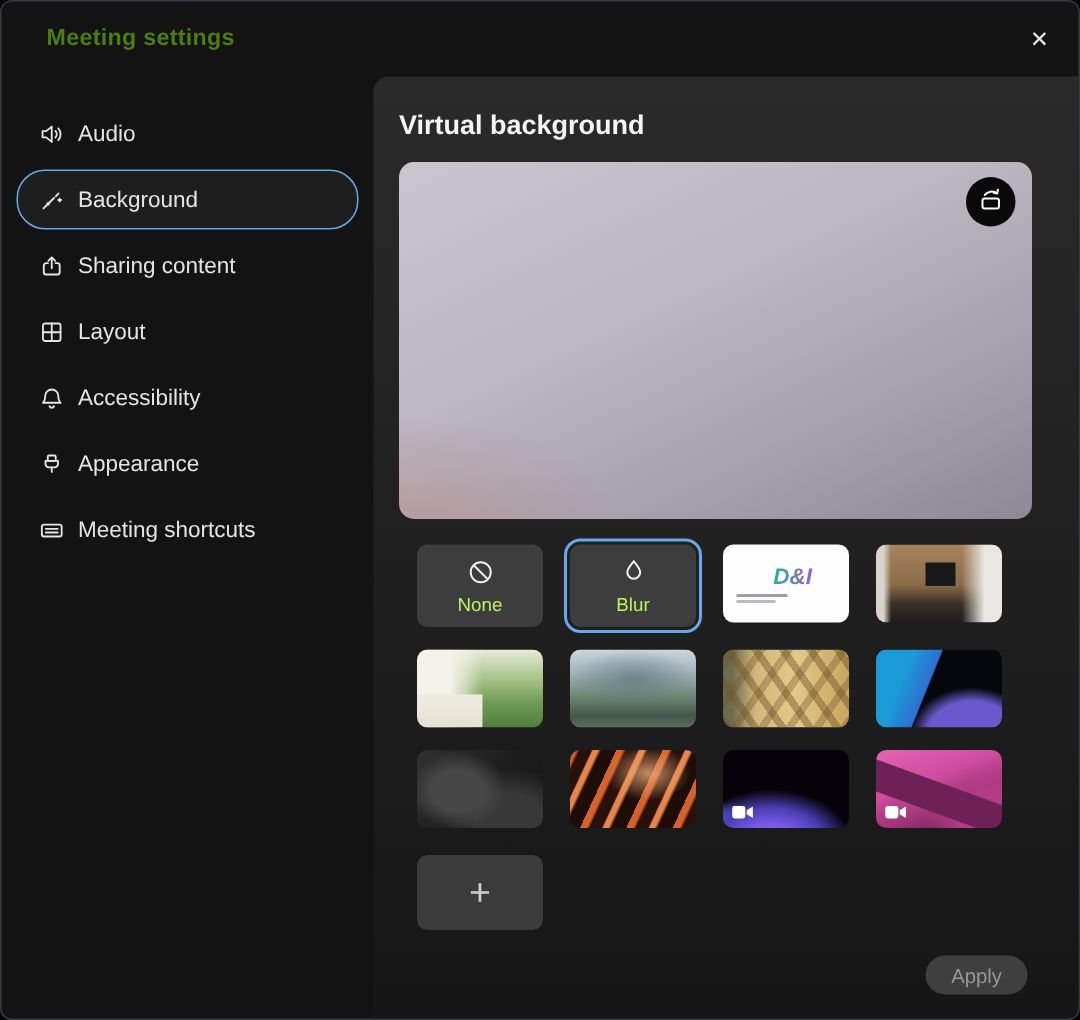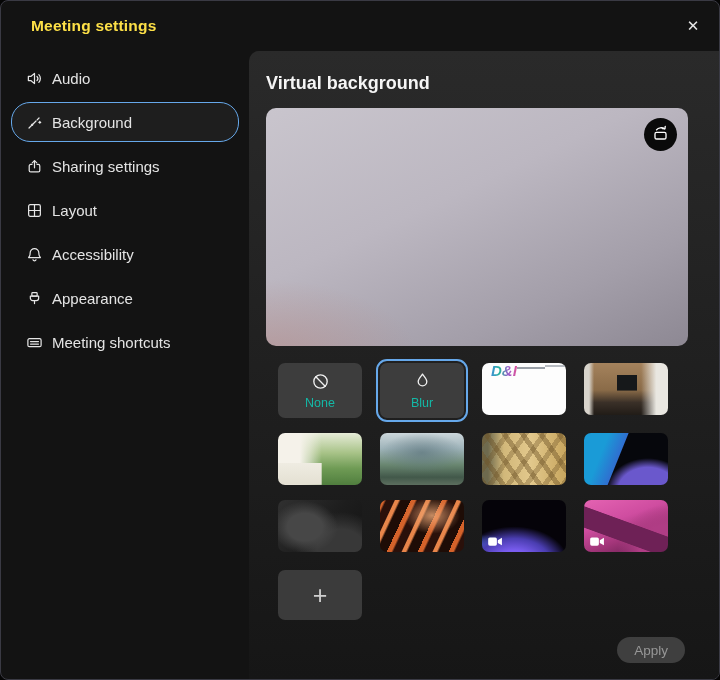--- a/index.html
+++ b/index.html
@@ -4,28 +4,28 @@
 <style>
   * { box-sizing: border-box; margin: 0; padding: 0; }
   html,body { background:#050505; font-family:"Liberation Sans", sans-serif; }
   .window {
     position:relative; width:720px; height:680px;
     background:#131313; border:1px solid #3a3a44; border-radius:8px;
     overflow:hidden; color:#eaeaea;
   }
   
   .titlebar { height:50px; display:flex; align-items:center; padding-left:30px; }
-  .titlebar .title { font-size:15.5px; font-weight:700; color:#fde047; letter-spacing:.2px; }
+  .titlebar .title { font-size:15.5px; font-weight:700; color:#4d7c0f; letter-spacing:.2px; }
   .close-btn {
     position:absolute; top:11px; right:12px; width:28px; height:28px;
     display:flex; align-items:center; justify-content:center;
     color:#e8e8e8; font-size:15px; cursor:pointer; background:none; border:none;
   }
   
-  .sidebar { position:absolute; top:50px; left:0; bottom:0; width:248px; padding-top:3px; }
+  .sidebar { position:absolute; top:61px; left:0; bottom:0; width:248px; padding-top:3px; }
   .side-item {
     height:40px; margin:4px 10px; padding-left:14px; border-radius:19px;
     display:flex; align-items:center; gap:9px;
     font-size:15px; color:#e4e4e4; cursor:pointer; border:1.5px solid transparent;
   }
   .side-item.selected { background:#1e1e1e; border-color:#66a8ea; }
   .side-item .icn { width:17px; height:17px; flex:0 0 17px; display:flex; }
   .icn svg { width:100%; height:100%; stroke:#e6e6e6; fill:none; stroke-width:1.3; stroke-linecap:round; stroke-linejoin:round; }
   
   .panel {
@@ -46,28 +46,28 @@
     background:#0a0a0a; border:none; display:flex; align-items:center; justify-content:center; cursor:pointer;
   }
   .flip-btn svg { width:19px; height:19px; stroke:#fff; fill:none; stroke-width:1.4; stroke-linecap:round; stroke-linejoin:round; }
   
   .tiles { display:grid; grid-template-columns:repeat(4,84px); column-gap:18px; row-gap:15px; margin:17px 0 0 12px; }
   .tile {
     position:relative; height:52px; border-radius:7px; overflow:hidden; cursor:pointer; border:none; padding:0;
   }
   .tile.labeled {
     height:55px; background:#3d3d3d; display:flex; flex-direction:column;
-    align-items:center; justify-content:center; gap:1px; color:#14b8a6; font-size:12.5px;
+    align-items:center; justify-content:center; gap:1px; color:#bef264; font-size:12.5px;
   }
   .tile.selected { outline:2px solid #66a8ea; outline-offset:2px; }
   .tile.labeled svg { width:21px; height:21px; stroke:#f0f0f0; fill:none; stroke-width:1.4; stroke-linecap:round; }
   .video-badge { position:absolute; left:6px; bottom:6px; width:15px; height:11px; }
   .video-badge svg { width:100%; height:100%; }
   
-  .t-dni { background:#fdfdfd; display:flex; flex-direction:row; justify-content:center; padding-left:9px; }
+  .t-dni { background:#fdfdfd; display:flex; flex-direction:column; justify-content:center; padding-left:9px; }
   .t-dni .logo {
     font-size:15px; font-weight:800; font-style:italic;
     background:linear-gradient(90deg,#3f8fd6,#27b39b,#9a5ccc,#e0559a);
     -webkit-background-clip:text; background-clip:text; color:transparent; line-height:1;
   }
   .t-dni .sub { width:34px; height:2px; background:#9aa0a8; margin-top:4px; }
   .t-dni .sub2 { width:26px; height:2px; background:#b8bcc2; margin-top:2px; }
   .t-office { background:
       linear-gradient(#16181a,#16181a) 52% 34%/24% 30% no-repeat,
       linear-gradient(270deg,#e9e7e1 0 14%, rgba(233,231,225,0) 32%),
@@ -148,21 +148,21 @@
       <span>Background</span>
     </div>
     <div class="side-item">
       <span class="icn">
           <svg viewBox="0 0 18 18">
             <path d="M6.3 6.8H5a1.6 1.6 0 0 0-1.6 1.6v4.8A1.6 1.6 0 0 0 5 14.8h8a1.6 1.6 0 0 0 1.6-1.6V8.4A1.6 1.6 0 0 0 13 6.8h-1.3"></path>
             <path d="M9 10.4V2.9"></path>
             <path d="M6.6 5.2L9 2.8l2.4 2.4"></path>
           </svg>
         </span>
-      <span>Sharing settings</span>
+      <span>Sharing content</span>
     </div>
     <div class="side-item">
       <span class="icn">
           <svg viewBox="0 0 18 18">
             <rect x="2.8" y="2.8" width="12.4" height="12.4" rx="1.6"></rect>
             <path d="M9 2.8v12.4M2.8 9h12.4"></path>
           </svg>
         </span>
       <span>Layout</span>
     </div>

